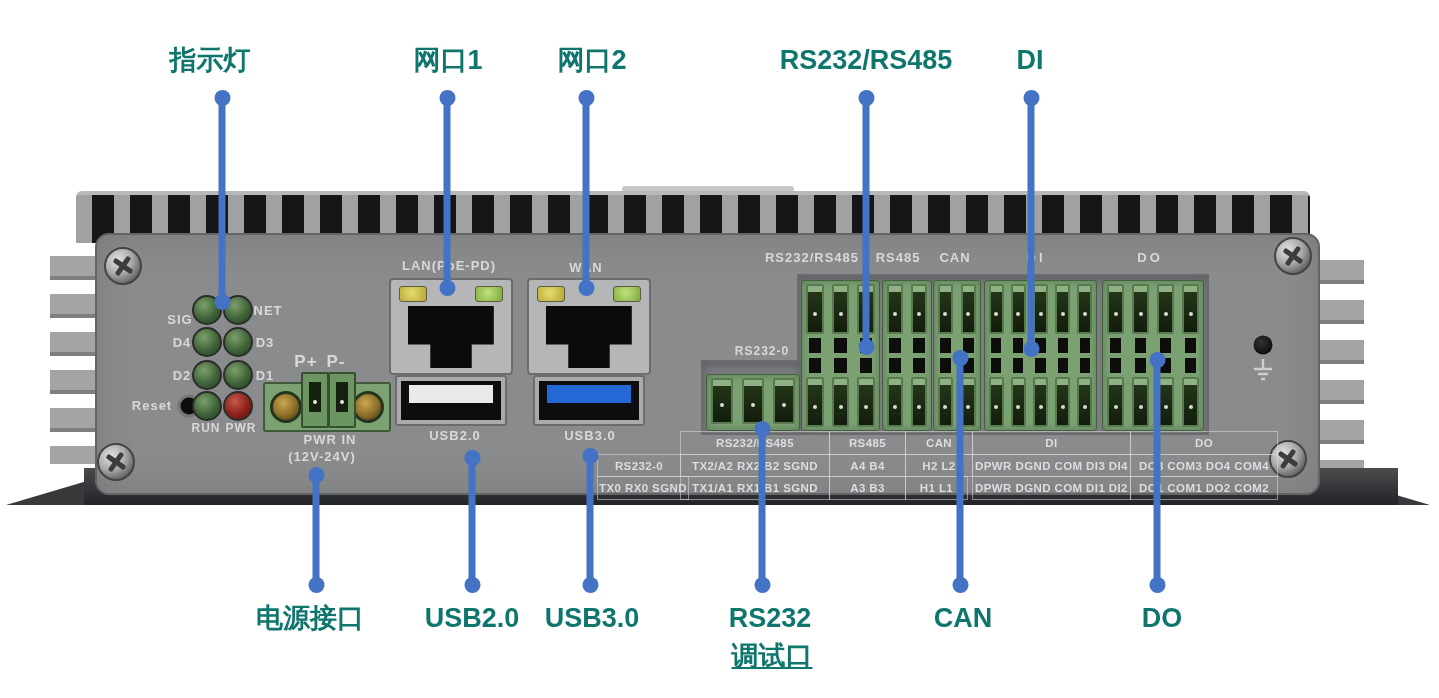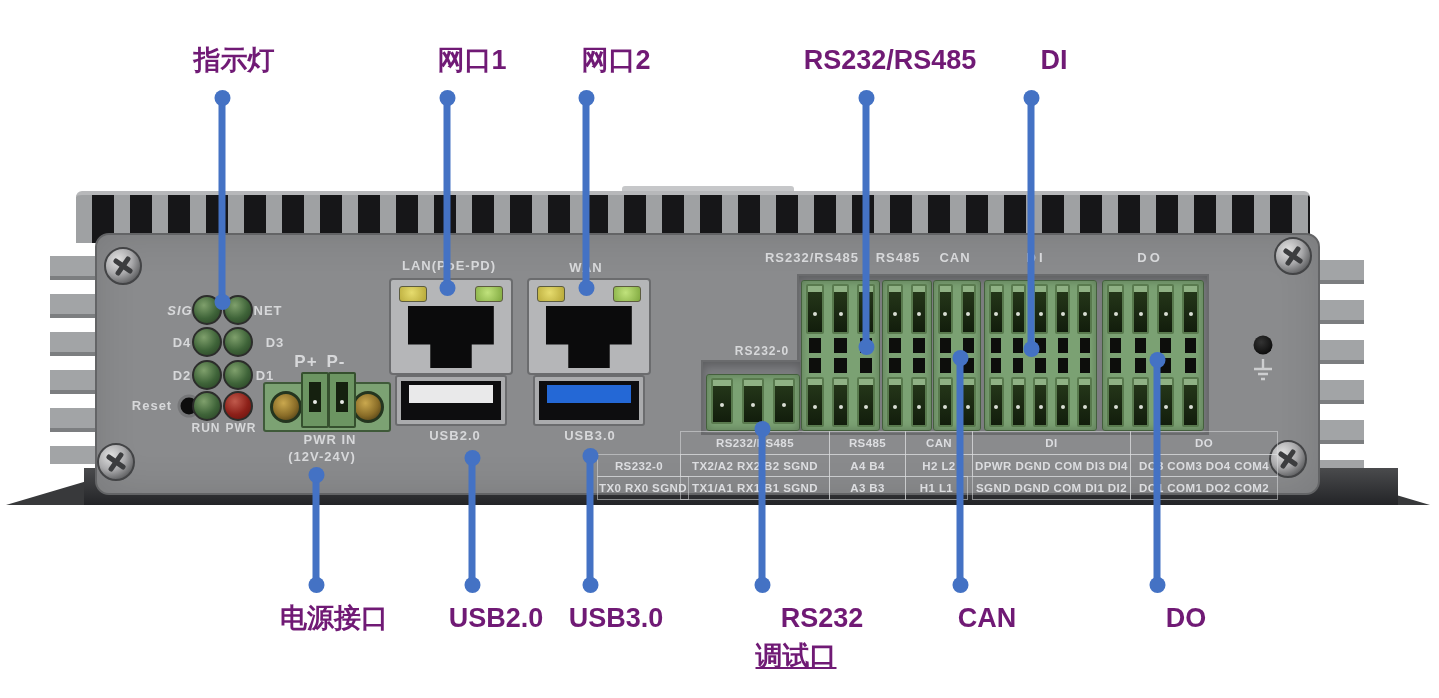--- a/index.html
+++ b/index.html
@@ -1,22 +1,22 @@
 <!DOCTYPE html>
 <html><head>
 <meta charset="utf-8">
 <style>
   html,body{margin:0;padding:0;background:#ffffff;}
   #stage{position:relative;width:1439px;height:698px;background:#ffffff;overflow:hidden;
          font-family:"Liberation Sans",sans-serif;}
   .abs{position:absolute;}
 
   
-  .ann-label{position:absolute;font-size:27px;font-weight:700;color:#701a75;white-space:pre;
-             transform:translateX(-50%);text-align:center;line-height:36px;margin-left:24px;}
+  .ann-label{position:absolute;font-size:27px;font-weight:700;color:#0f766e;white-space:pre;
+             transform:translateX(-50%);text-align:center;line-height:36px;}
   .ann-line{position:absolute;width:7px;background:#4472C4;border-radius:4px;transform:translateX(-50%);z-index:40;}
   .ann-line::before,.ann-line::after{content:'';position:absolute;left:50%;width:16px;height:16px;
       background:#4472C4;border-radius:50%;transform:translateX(-50%);}
   .ann-line::before{top:-5px;}
   .ann-line::after{bottom:-5px;}
 
   
   .heatsink-top{left:76px;top:191px;width:1234px;height:48px;
       background:repeating-linear-gradient(90deg,#9fa1a3 0 16px,#161618 16px 38px);
       border-top:4px solid #b7b8ba;border-radius:6px 6px 0 0;}
@@ -116,29 +116,29 @@
   <div class="abs heatsink-top"></div>
   <div class="abs fins-left"></div>
   <div class="abs fins-right"></div>
   <div class="abs panel"></div>
 
   <div class="screw" style="left:123px;top:266px;"></div>
   <div class="screw" style="left:116px;top:462px;"></div>
   <div class="screw" style="left:1293px;top:256px;"></div>
   <div class="screw" style="left:1288px;top:459px;"></div>
 
-  <div class="silk" style="left:180px;top:303px;font-style:italic;">SIG</div>
+  <div class="silk" style="left:180px;top:312px;">SIG</div>
   <div class="led" style="left:207px;top:310px;"></div>
   <div class="led" style="left:238px;top:310px;"></div>
   <div class="silk" style="left:268px;top:303px;">NET</div>
 
   <div class="silk" style="left:182px;top:335px;">D4</div>
   <div class="led" style="left:207px;top:342px;"></div>
   <div class="led" style="left:238px;top:342px;"></div>
-  <div class="silk" style="left:265px;top:335px;margin-left:10px;">D3</div>
+  <div class="silk" style="left:265px;top:335px;">D3</div>
 
   <div class="silk" style="left:182px;top:368px;">D2</div>
   <div class="led" style="left:207px;top:375px;"></div>
   <div class="led" style="left:238px;top:375px;"></div>
   <div class="silk" style="left:265px;top:368px;">D1</div>
 
   <div class="silk" style="left:152px;top:398px;">Reset</div>
   <div class="reset-btn" style="left:189px;top:406px;"></div>
   <div class="led" style="left:207px;top:406px;"></div>
   <div class="led red" style="left:238px;top:406px;"></div>
@@ -328,21 +328,21 @@
   <div class="ptable-cell" style="left:829px;top:431px;width:77px;height:24px;">RS485</div>
   <div class="ptable-cell" style="left:829px;top:454px;width:77px;height:23px;">A4  B4</div>
   <div class="ptable-cell" style="left:829px;top:476px;width:77px;height:24px;">A3  B3</div>
 
   <div class="ptable-cell" style="left:905px;top:431px;width:68px;height:24px;">CAN</div>
   <div class="ptable-cell" style="left:905px;top:454px;width:68px;height:23px;">H2  L2</div>
   <div class="ptable-cell" style="left:905px;top:476px;width:63px;height:24px;">H1  L1</div>
 
   <div class="ptable-cell" style="left:972px;top:431px;width:159px;height:24px;">DI</div>
   <div class="ptable-cell" style="left:972px;top:454px;width:159px;height:23px;">DPWR DGND COM  DI3  DI4</div>
-  <div class="ptable-cell" style="left:972px;top:476px;width:159px;height:24px;">SGND DGND COM  DI1  DI2</div>
+  <div class="ptable-cell" style="left:972px;top:476px;width:159px;height:24px;">DPWR DGND COM  DI1  DI2</div>
 
   <div class="ptable-cell" style="left:1130px;top:431px;width:148px;height:24px;">DO</div>
   <div class="ptable-cell" style="left:1130px;top:454px;width:148px;height:23px;">DO3  COM3  DO4  COM4</div>
   <div class="ptable-cell" style="left:1130px;top:476px;width:148px;height:24px;">DO1  COM1  DO2  COM2</div>
 
   <div class="ann-label" style="left:210px;top:42px;">指示灯</div>
   <div class="ann-label" style="left:448px;top:42px;">网口1</div>
   <div class="ann-label" style="left:592px;top:42px;">网口2</div>
   <div class="ann-label" style="left:866px;top:42px;">RS232/RS485</div>
   <div class="ann-label" style="left:1030px;top:42px;">DI</div>
@@ -356,18 +356,18 @@
   <div class="ann-line" style="left:316px;top:472px;height:116px;"></div>
   <div class="ann-line" style="left:472px;top:455px;height:133px;"></div>
   <div class="ann-line" style="left:590px;top:453px;height:135px;"></div>
   <div class="ann-line" style="left:762px;top:426px;height:162px;"></div>
   <div class="ann-line" style="left:960px;top:355px;height:233px;"></div>
   <div class="ann-line" style="left:1157px;top:357px;height:231px;"></div>
 
   <div class="ann-label" style="left:310px;top:600px;">电源接口</div>
   <div class="ann-label" style="left:472px;top:600px;">USB2.0</div>
   <div class="ann-label" style="left:592px;top:600px;">USB3.0</div>
-  <div class="ann-label" style="left:798px;top:600px;">RS232</div>
+  <div class="ann-label" style="left:770px;top:600px;">RS232</div>
   <div class="ann-label" style="left:772px;top:638px;text-decoration:underline;">调试口</div>
   <div class="ann-label" style="left:963px;top:600px;">CAN</div>
   <div class="ann-label" style="left:1162px;top:600px;">DO</div>
 
 </div>
 
 </body></html>

